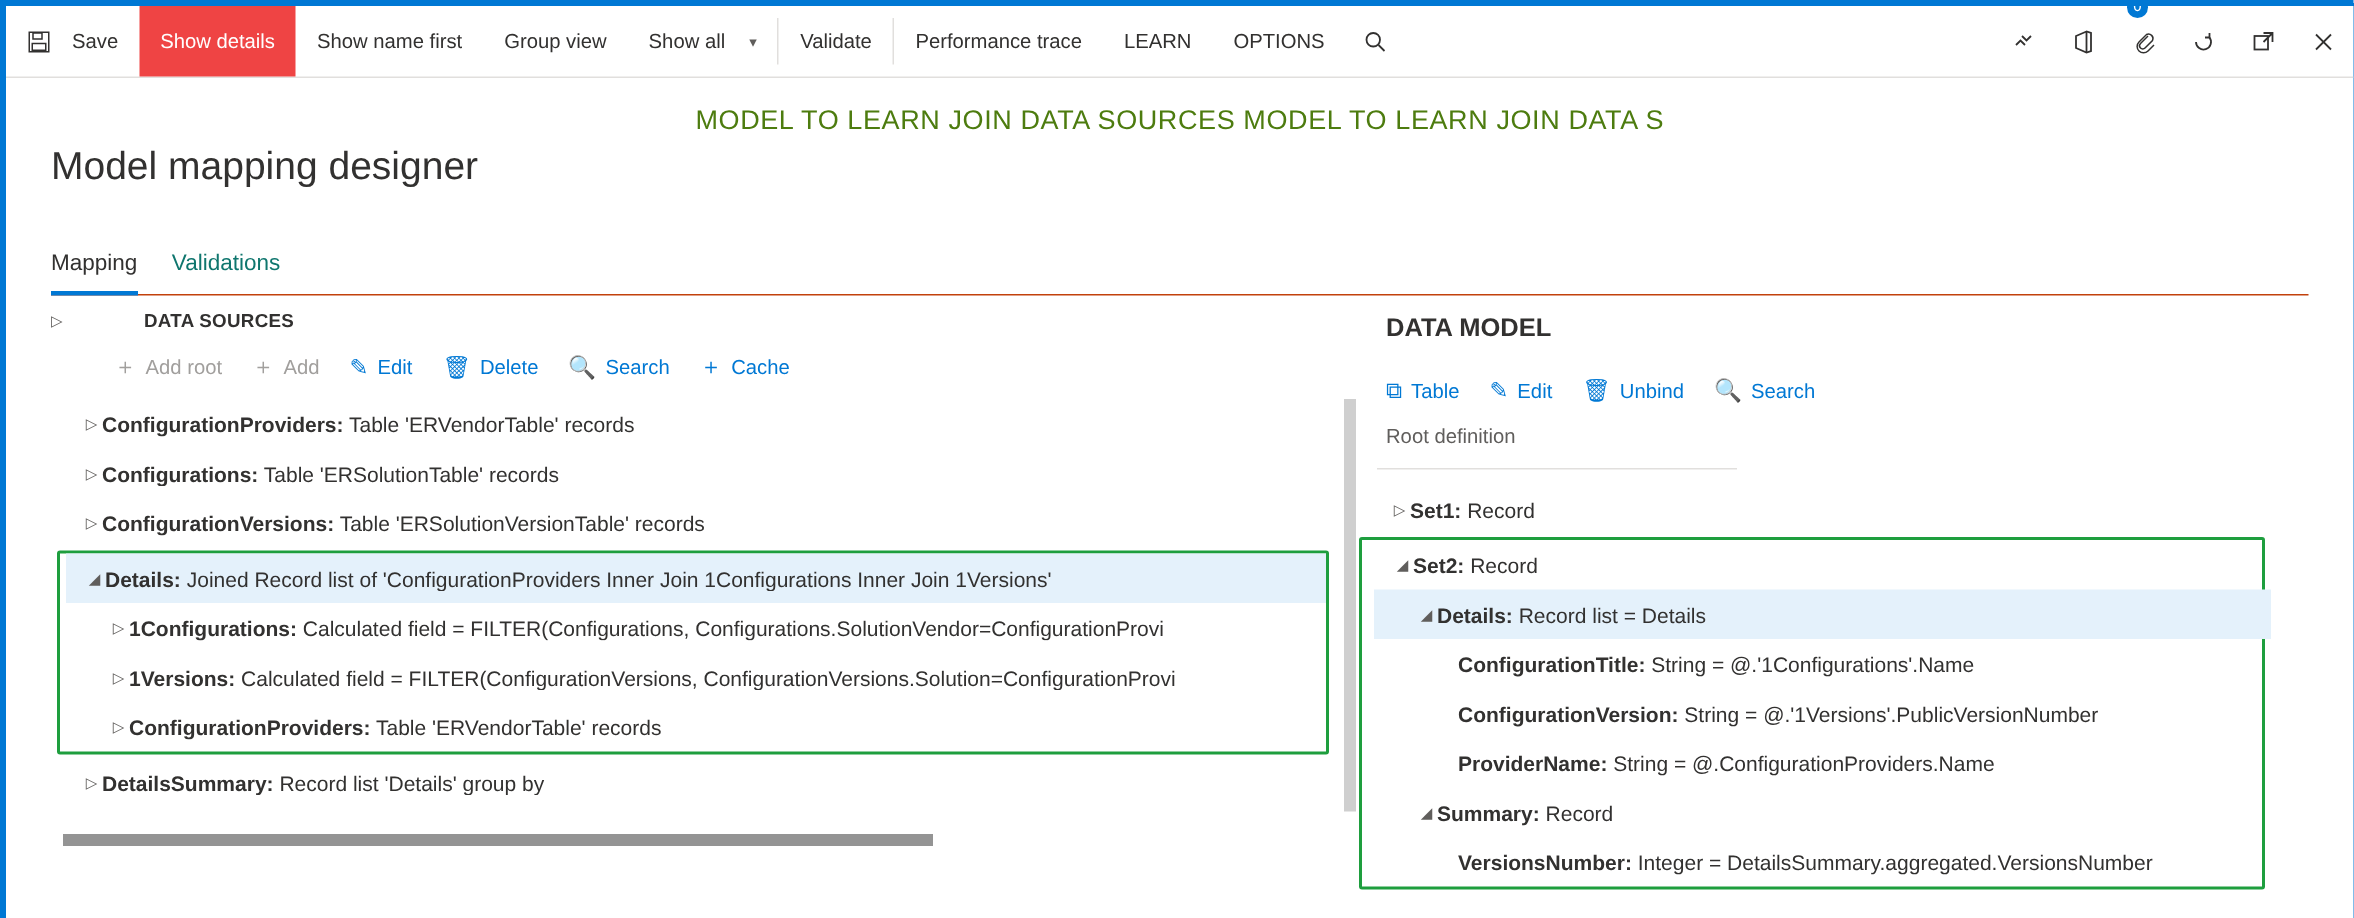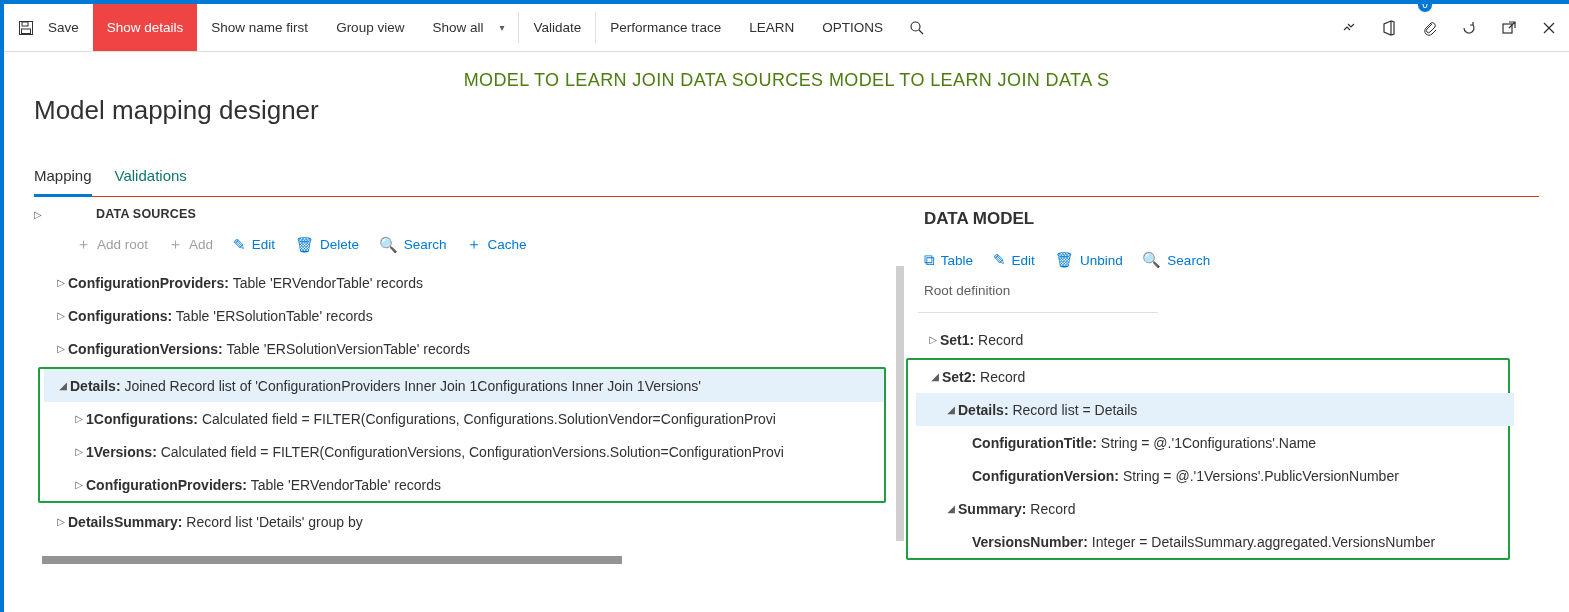--- a/index.html
+++ b/index.html
@@ -278,20 +278,23 @@
         <div class="row ind1 selected" style="margin-right:-6px;">
             <span class="tri">◢</span>
             <span class="lbl"><span class="strong">Details:</span><span> Record list = Details</span></span>
           </div>
         <div class="row ind3">
             <span class="lbl"><span class="strong">ConfigurationTitle:</span><span> String = @.'1Configurations'.Name</span></span>
           </div>
         <div class="row ind3">
             <span class="lbl"><span class="strong">ConfigurationVersion:</span><span> String = @.'1Versions'.PublicVersionNumber</span></span>
           </div>
+        <div class="row ind3">
+            <span class="lbl"><span class="strong">ProviderName:</span><span> String = @.ConfigurationProviders.Name</span></span>
+          </div>
         <div class="row ind1">
             <span class="tri">◢</span>
             <span class="lbl"><span class="strong">Summary:</span><span> Record</span></span>
           </div>
         <div class="row ind3">
             <span class="lbl"><span class="strong">VersionsNumber:</span><span> Integer = DetailsSummary.aggregated.VersionsNumber</span></span>
           </div>
       </div>
     </div>
   </div>

